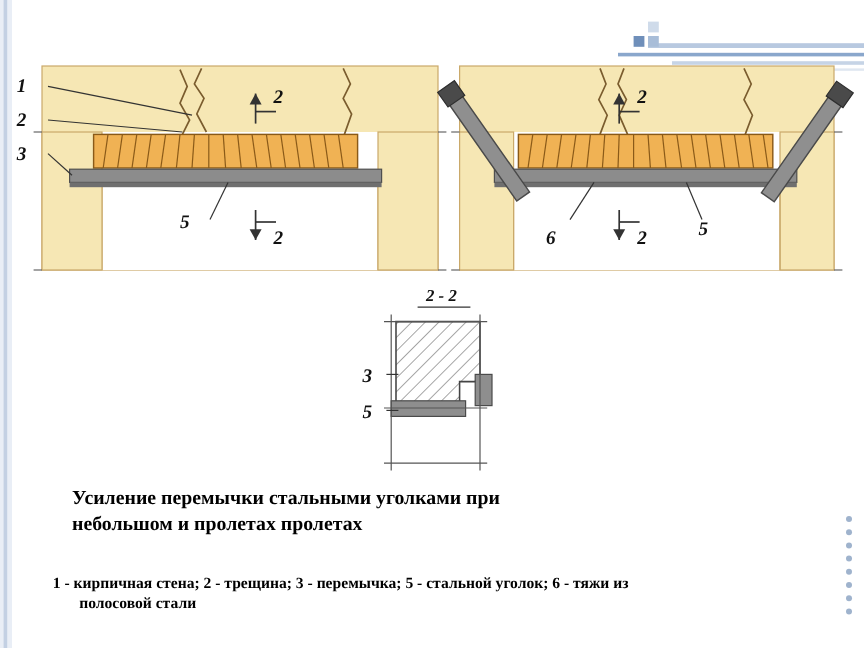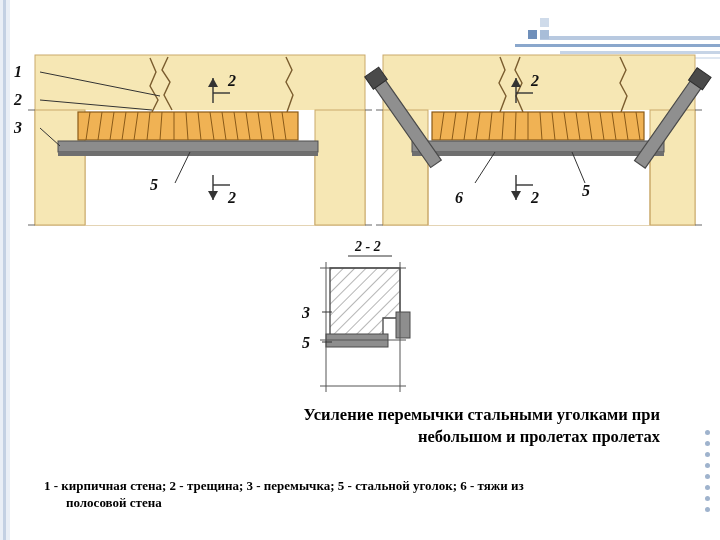--- a/index.html
+++ b/index.html
@@ -87,21 +87,21 @@
     width: 720px;
     height: 400px;
   }
 
   
   .caption {
     position: absolute;
     left: 60px;
     top: 404px;
     width: 600px;
-    text-align: right;
+    text-align: left;
     font-weight: bold;
     font-size: 16.5px;
     line-height: 1.35;
     color: #000000;
   }
   .legend {
     position: absolute;
     left: 44px;
     top: 478px;
     width: 620px;
@@ -311,16 +311,16 @@
     </svg>
   </div>
 
   <div class="caption">
     <div>Усиление перемычки стальными уголками при</div>
     <div>небольшом и пролетах пролетах</div>
   </div>
 
   <div class="legend">
     <span>1 - кирпичная стена; 2 - трещина; 3 - перемычка; 5 - стальной уголок; 6 - тяжи из</span>
-    <span class="l2">полосовой стена</span>
+    <span class="l2">полосовой стали</span>
   </div>
 
 </div>
 
 </body></html>

